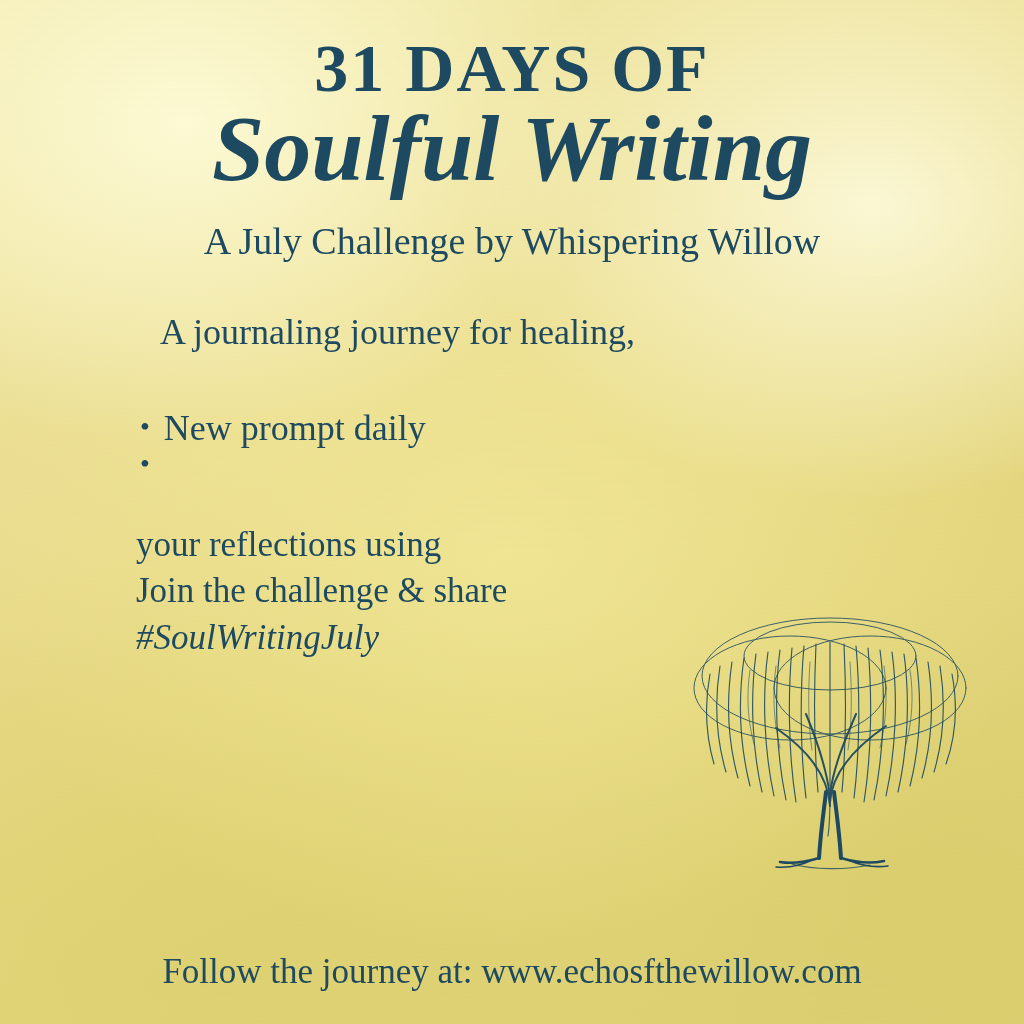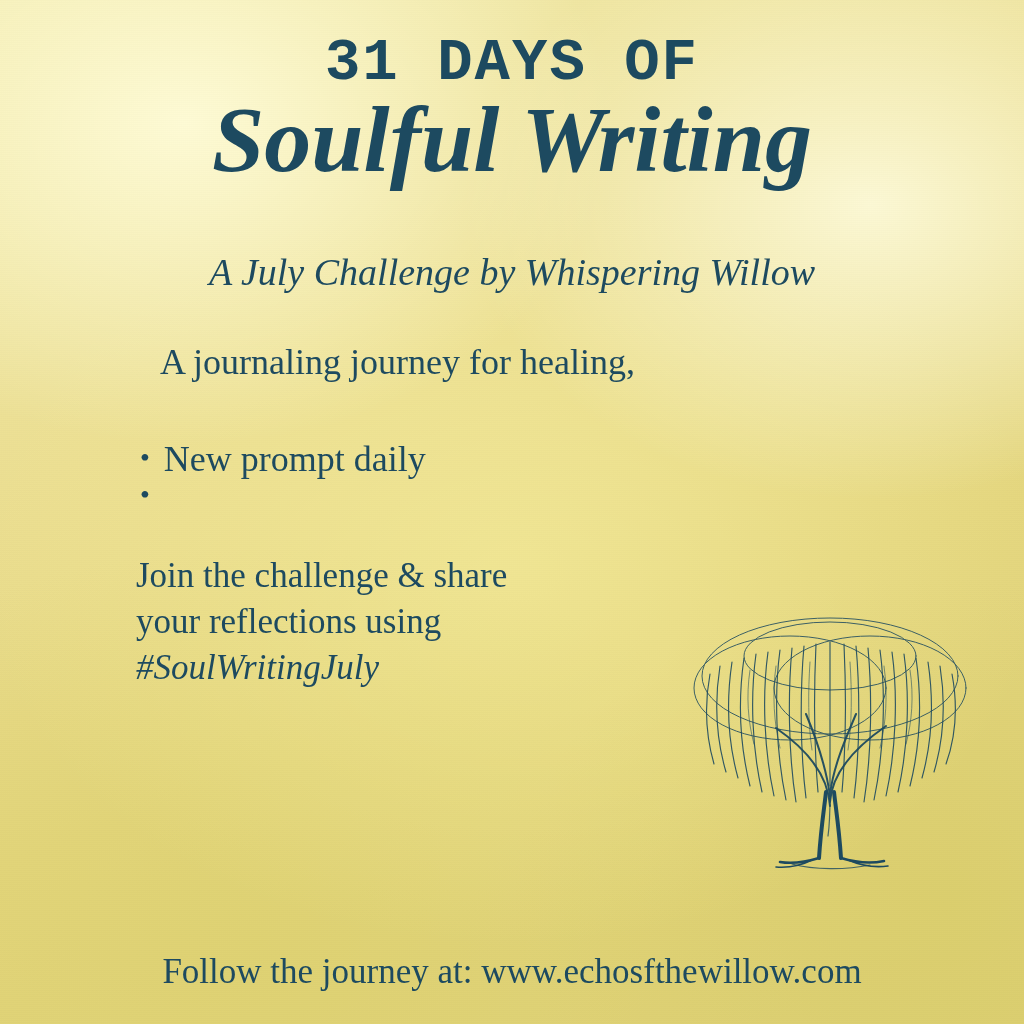--- a/index.html
+++ b/index.html
@@ -43,28 +43,27 @@
   .content {
     position: relative;
     z-index: 2;
     padding: 34px 40px 0 40px;
     height: 100%;
     box-sizing: border-box;
   }
 
   .title-line1 {
     text-align: center;
-    font-size: 59px;
+    font-size: 68px;
     line-height: 1.02;
     letter-spacing: 2px;
     font-weight: 700;
     color: #1d4a60;
     font-variant: small-caps;
     text-transform: uppercase;
-    font-family: Liberation Mono, monospace;
   }
 
   .title-line2 {
     text-align: center;
     font-size: 94px;
     line-height: 1.06;
     font-style: italic;
     font-weight: 700;
     color: #1d4a60;
     margin-top: -4px;
@@ -76,24 +75,23 @@
     line-height: 1.0;
     letter-spacing: 2px;
     font-weight: 700;
     text-transform: uppercase;
     color: #1d4a60;
     margin-top: 2px;
   }
 
   .subtitle {
     text-align: center;
-    font-style: italic;
     font-size: 38px;
     line-height: 1.2;
-    margin-top: 60px;
+    margin-top: 20px;
     color: #1d4a60;
   }
 
   .description {
     margin-top: 44px;
     text-align: left;
     font-size: 36px;
     line-height: 1.32;
     padding-left: 120px;
     padding-right: 60px;
@@ -174,22 +172,22 @@
       <div class="bullet">
         <span class="dot">•</span>
         <span>New prompt daily</span>
       </div>
       <div class="bullet">
         <span class="dot">•</span>
       </div>
     </div>
 
     <div class="cta">
+      <div>your reflections using</div>
       <div>Join the challenge &amp; share</div>
-      <div>your reflections using</div>
       <div class="tag">#SoulWritingJuly</div>
     </div>
 
     <div class="footer">Follow the journey at: www.echosfthewillow.com</div>
   </div>
 
   <div class="tree">
     <svg viewBox="0 0 300 290" xmlns="http://www.w3.org/2000/svg" aria-hidden="true">
       <g stroke="#1d4a60" fill="none" stroke-linecap="round">
 

